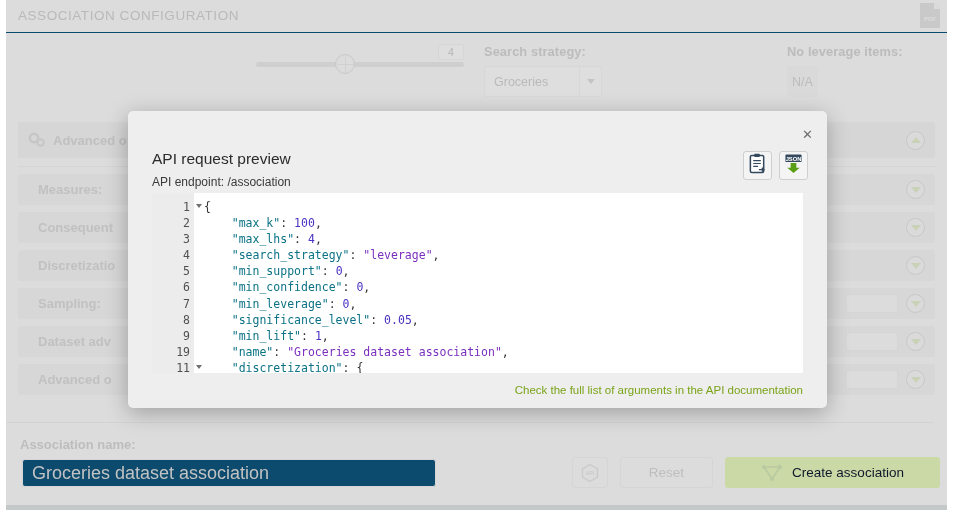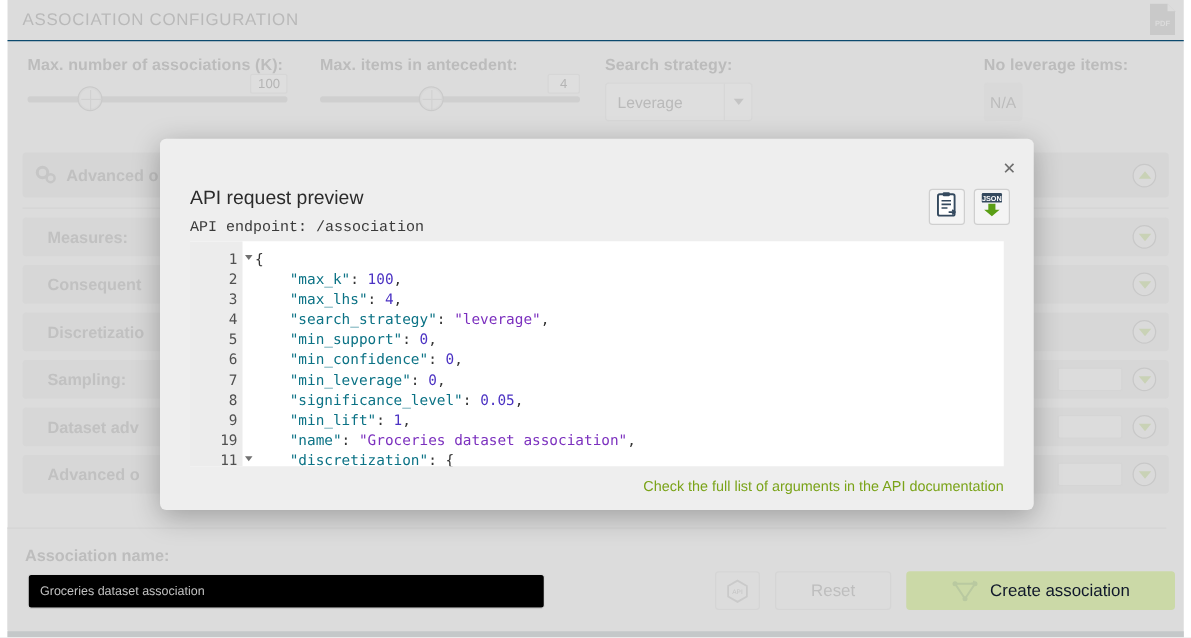--- a/index.html
+++ b/index.html
@@ -233,22 +233,22 @@
     font-size: 13px;
     font-weight: bold;
     color: #bdbdbd;
   }
   .assoc-input {
     position: absolute;
     left: 16px; top: 36px;
     width: 414px; height: 28px;
     border: 1px solid #d6d6d6;
     border-radius: 3px;
-    background: #000000;
-    font-size: 10px;
+    background: #0c4a6e;
+    font-size: 18px;
     color: #c2c2c2;
     padding-left: 9px;
     display: flex; align-items: center;
   }
   .btn-api {
     position: absolute;
     left: 572px; top: 457px;
     width: 36px; height: 31px;
     border: 1px solid #d5d5d5;
     border-radius: 3px;
@@ -318,21 +318,20 @@
     position: absolute;
     left: 24px; top: 39px;
     font-size: 15.5px;
     color: #2b2b2b;
   }
   .modal-subtitle {
     position: absolute;
     left: 24px; top: 64px;
     font-size: 12px;
     color: #3a3a3a;
-    font-family: Liberation Mono, monospace;
   }
   .modal-tools {
     position: absolute;
     right: 19px; top: 40px;
     display: flex; gap: 7px;
   }
   .tool-btn {
     width: 29px; height: 29px;
     border: 1px solid #cfcfcf;
     border-radius: 3px;
@@ -405,44 +404,34 @@
         <svg viewBox="0 0 22 27" width="22" height="27">
           <path d="M1 1 h14 l6 6 v19 h-20 z" fill="#c9c9c9"></path>
           <path d="M15 1 l6 6 h-6 z" fill="#dcdcdc"></path>
           <text x="11" y="19" font-size="6" font-family="Liberation Sans, sans-serif" font-weight="bold" fill="#dcdcdc" text-anchor="middle">PDF</text>
         </svg>
       </div>
     </div>
 
     <div class="param-row">
 
-      <div class="param" style="left:16px; width:208px;">
-        <div class="param-label">Max. number of associations (K):</div>
-        <div class="slider-wrap">
-          <div class="slider-value">100</div>
-          <div class="slider-track">
-            <div class="slider-knob" style="left:19%;"></div>
-          </div>
-        </div>
-      </div>
 
       <div class="param" style="left:250px; width:208px;">
-        <div class="param-label">Max. items in antecedent:</div>
         <div class="slider-wrap">
           <div class="slider-value">4</div>
           <div class="slider-track">
             <div class="slider-knob" style="left:38%;"></div>
           </div>
         </div>
       </div>
 
       <div class="param" style="left:478px;">
         <div class="param-label">Search strategy:</div>
         <div class="select-box">
-          <div class="select-text">Leverage</div>
+          <div class="select-text">Groceries</div>
           <div class="select-arrow">
             <div class="caret-down"></div>
           </div>
         </div>
       </div>
 
 
       <div class="param" style="left:781px;">
         <div class="param-label">No leverage items:</div>
         <div class="icon-btn-sq">

